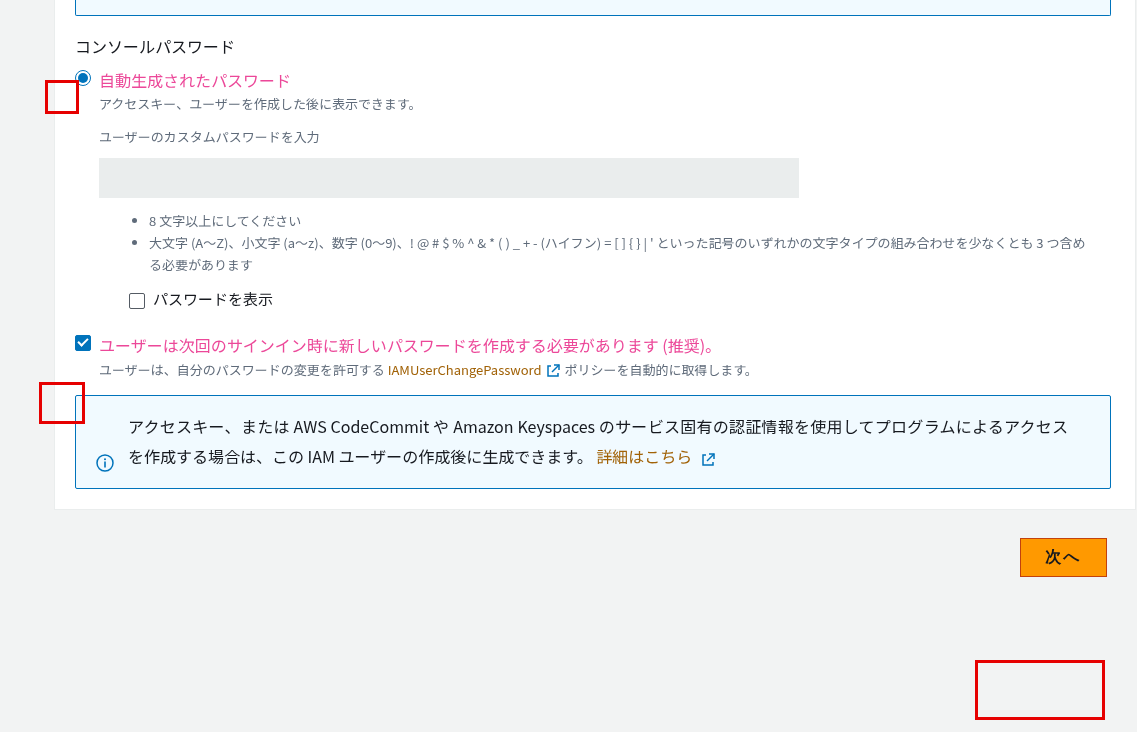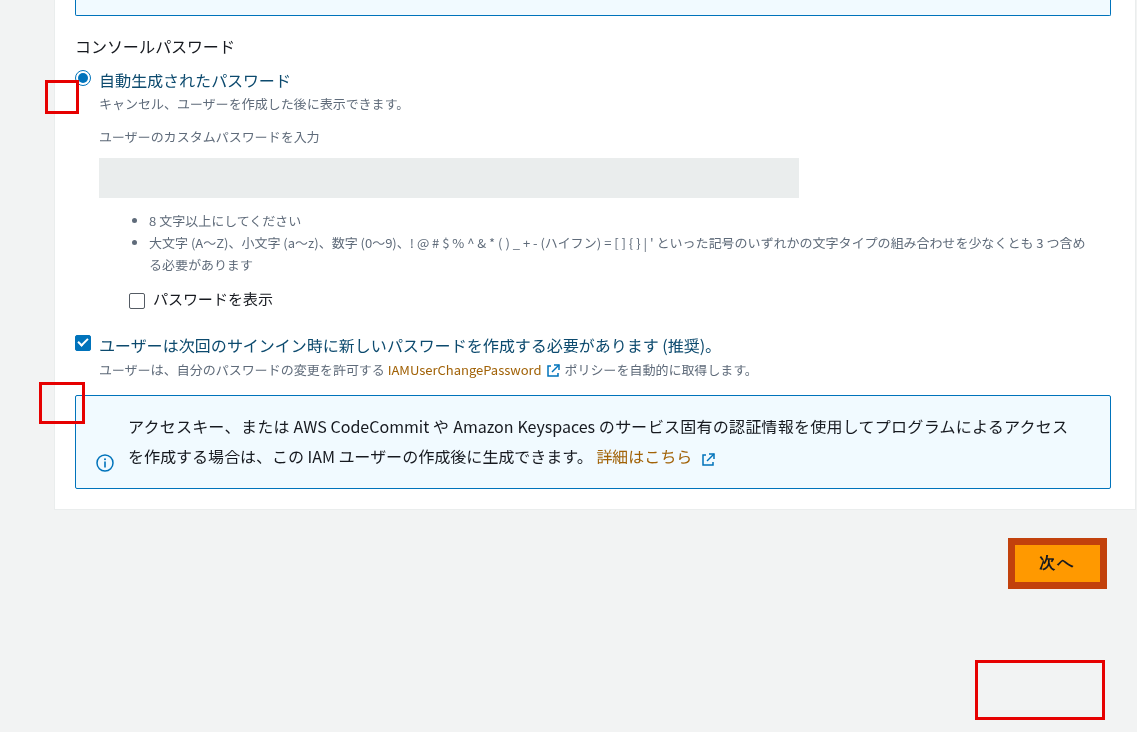--- a/index.html
+++ b/index.html
@@ -60,21 +60,21 @@
     .checkbox.checked { background: #0073bb; border-color: #0073bb; }
     .checkbox.checked::after {
       content: "";
       position: absolute;
       left: 4px; top: 0px;
       width: 4px; height: 8px;
       border: solid #fff;
       border-width: 0 2px 2px 0;
       transform: rotate(45deg);
     }
-    .option-label { font-size: 16px; color: #0c4a6e; }
+    .option-label { font-size: 16px; color: #ec4899; }
     .option-desc { font-size: 13px; color: #5f6b7a; margin-left: 24px; margin-top: 2px; margin-bottom: 14px; }
     .option-desc.withlink { max-width: 890px; line-height: 1.7; }
     .indent { margin-left: 24px; }
     .custom-pwd-input {
       width: 700px;
       height: 40px;
       background: #eaeded;
       border: none;
       margin: 8px 0 12px 0;
     }
@@ -123,21 +123,21 @@
       border: none;
       font-size: 16px;
       color: #16191f;
       font-weight: bold;
       letter-spacing: 1px;
       cursor: pointer;
       padding: 8px 6px;
     }
     .btn-next {
       background: #ff9900;
-      border: 7px solid #c2410c;
+      border: 1px solid #c2410c;
       color: #16191f;
       font-size: 16px;
       font-weight: bold;
       padding: 8px 24px;
       cursor: pointer;
       letter-spacing: 2px;
     }
     .red-highlight {
       position: absolute;
       border: 3px solid #e60000;
@@ -152,21 +152,21 @@
 
   <div style="margin:0 20px 18px 20px;border:1px solid #0073bb;background:#f1faff;height:16px;border-top:none;border-radius:0 0 2px 2px"></div>
 
   <div class="section">
     <div class="section-heading">コンソールパスワード</div>
 
     <div class="radio-row">
       <span class="radio selected"></span>
       <span class="option-label">自動生成されたパスワード</span>
     </div>
-    <div class="option-desc">キャンセル、ユーザーを作成した後に表示できます。</div>
+    <div class="option-desc">アクセスキー、ユーザーを作成した後に表示できます。</div>
 
     <div class="option-desc" style="margin-bottom:4px">ユーザーのカスタムパスワードを入力</div>
 
     <div class="indent">
       <input type="password" class="custom-pwd-input" disabled="" style="">
       <ul class="req-list">
         <li>8 文字以上にしてください</li>
         <li>大文字 (A～Z)、小文字 (a～z)、数字 (0～9)、! @ # $ % ^ &amp; * ( ) _ + - (ハイフン) = [ ] { } | ' といった記号のいずれかの文字タイプの組み合わせを少なくとも 3 つ含める必要があります</li>
       </ul>
       <div class="show-pwd-row">

